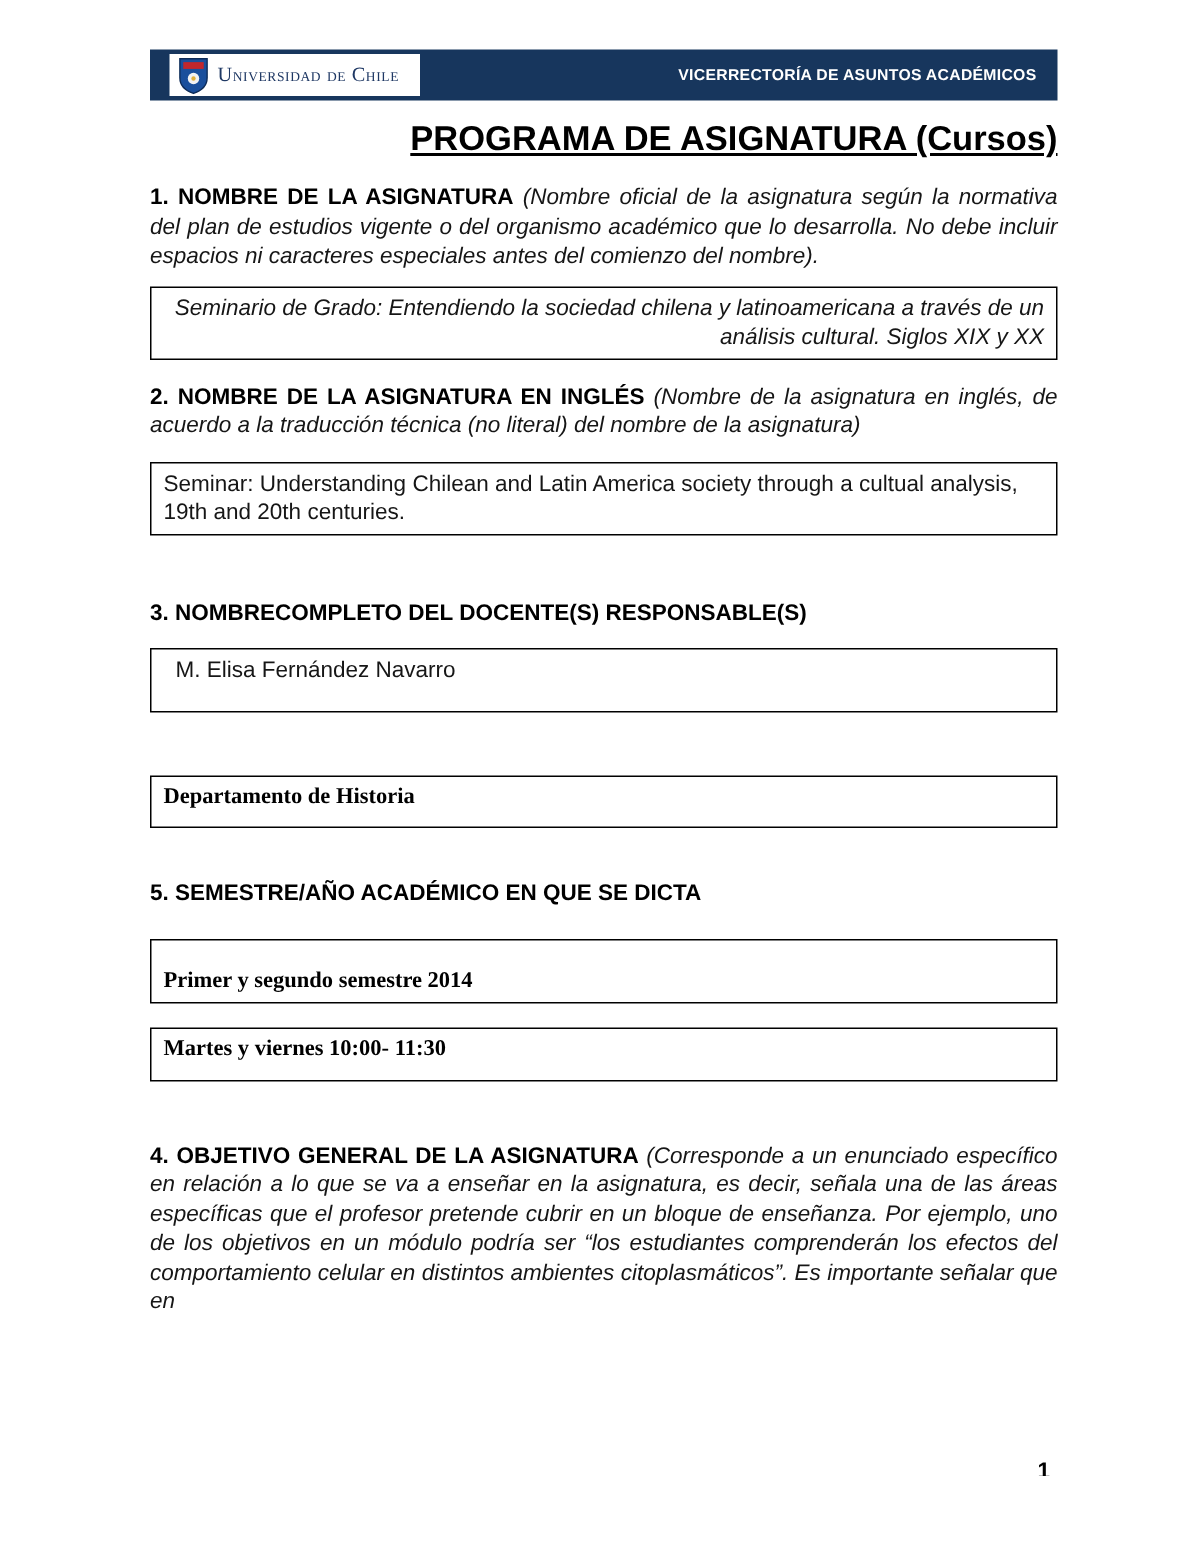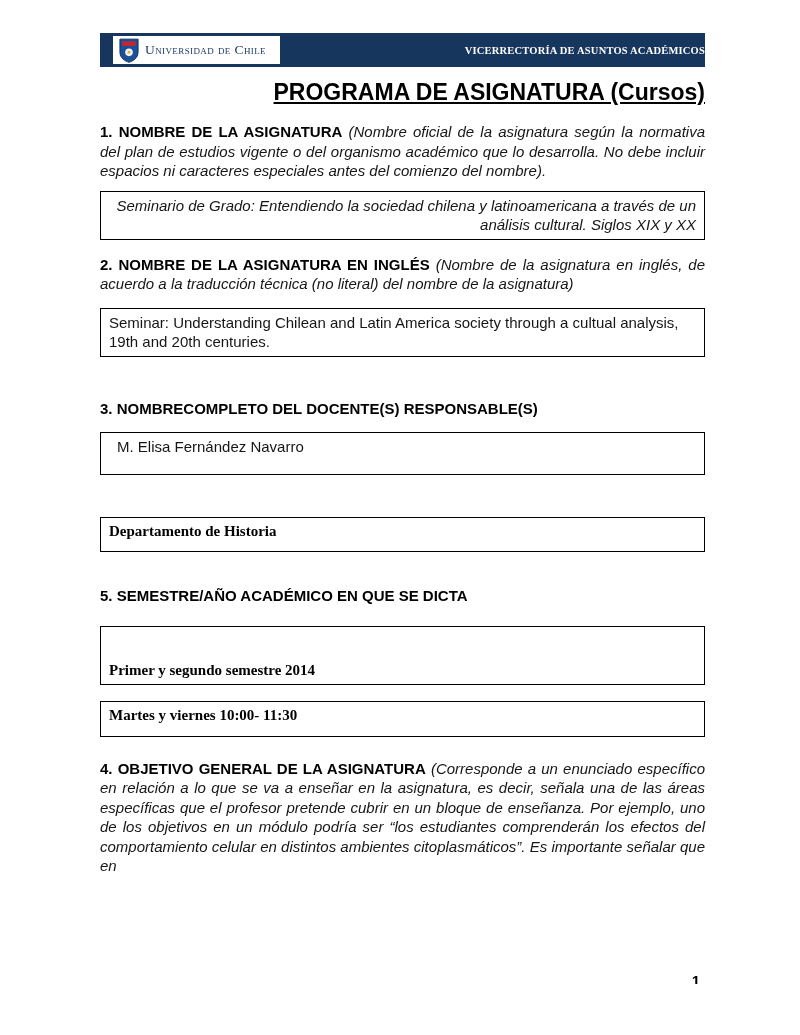--- a/index.html
+++ b/index.html
@@ -39,26 +39,26 @@
   .uni-name {
     font-family: "Liberation Serif", serif;
     font-variant: small-caps;
     font-size: 13.5px;
     letter-spacing: 0.4px;
     color: #1f3864;
     white-space: nowrap;
   }
   .header-division {
     margin-left: auto;
+    padding-right: 14px;
     color: #ffffff;
     font-size: 10.5px;
     font-weight: bold;
     letter-spacing: 0.2px;
     white-space: nowrap;
-    font-family: Liberation Serif, serif;
   }
 
   
   .doc-title {
     text-align: right;
     font-size: 23px;
     font-weight: bold;
     text-decoration: underline;
     margin: 4px 0 16px 0;
     color: #000000;
@@ -72,21 +72,21 @@
     color: #161616;
   }
   .para b { color: #000000; }
   .para i { font-style: italic; }
   .mb10 { margin-bottom: 10px; }
   .mb14 { margin-bottom: 14px; }
   .mb12 { margin-bottom: 12px; }
   .mb13 { margin-bottom: 13px; }
   .mb15 { margin-bottom: 15px; }
   .mb16 { margin-bottom: 16px; }
-  .mb33 { margin-bottom: 22px; }
+  .mb33 { margin-bottom: 40px; }
   .mb34 { margin-bottom: 34px; }
   .mb42 { margin-bottom: 42px; }
   .sec-solo {
     font-size: 15px;
     line-height: 19.5px;
     font-weight: bold;
     color: #000000;
   }
 
   
@@ -94,21 +94,21 @@
     border: 1px solid #000000;
     font-size: 15px;
     line-height: 19.5px;
     padding: 4px 8px;
     color: #161616;
   }
   .vbox.v-italic { font-style: italic; text-align: right; }
   .vbox.v-bold { font-weight: bold; color: #000000; font-family: Liberation Serif, serif; }
   .vbox.pad-bottom { padding-bottom: 17px; padding-left: 16px; }
   .vbox.pad-bottom-sm { padding-bottom: 10px; }
-  .vbox.pad-top { padding-top: 34px; margin-top: 20px; }
+  .vbox.pad-top { padding-top: 18px; margin-top: 20px; }
 
   
   .page-number {
     position: absolute;
     top: 972px;
     right: 100px;
     font-size: 15px;
     font-weight: bold;
     color: #000000;
   }

